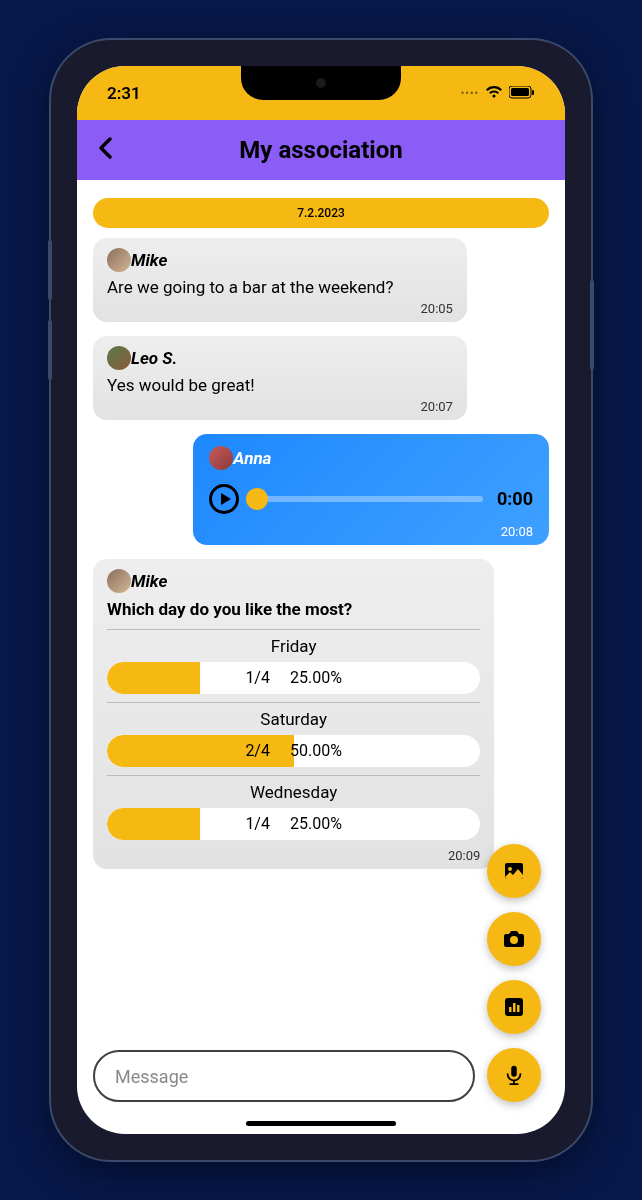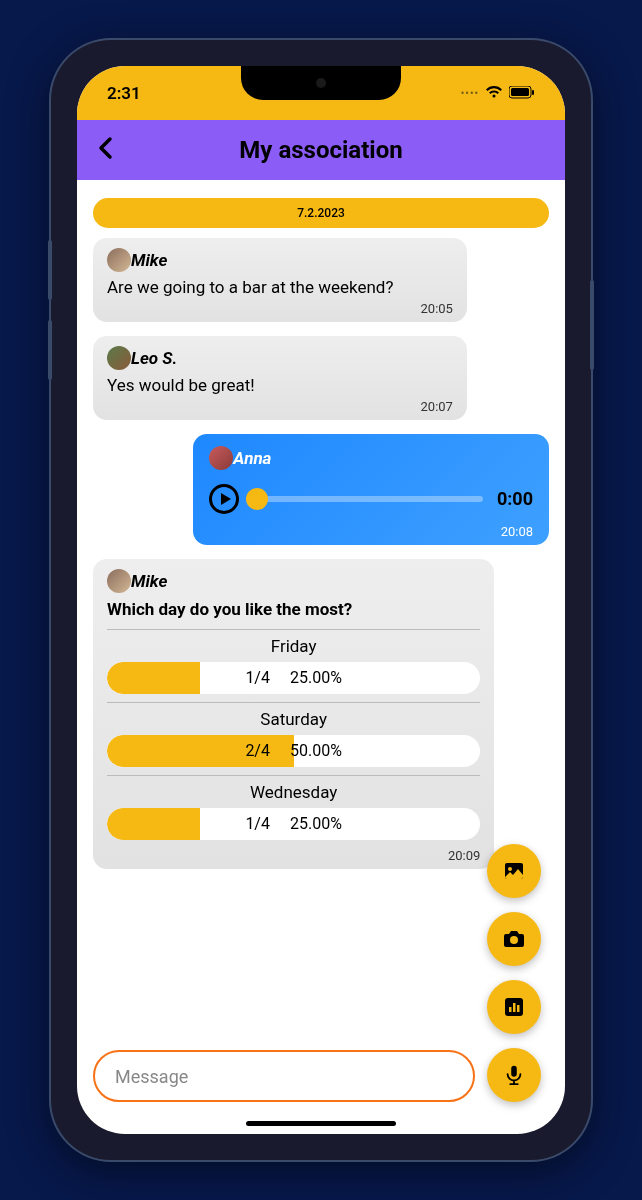--- a/index.html
+++ b/index.html
@@ -203,21 +203,21 @@
   justify-content: center;
   cursor: pointer;
   box-shadow: 0 3px 8px rgba(0,0,0,.25);
 }
 .input-bar {
   position: absolute;
   bottom: 32px;
   left: 16px;
   right: 90px;
   height: 52px;
-  border: 2px solid #f97316;
+  border: 2px solid #404040;
   border-radius: 26px;
   display: flex;
   align-items: center;
   padding: 0 20px;
   font-size: 18px;
   color: #888;
   background: #fff;
   text-align: center;
 }
 .mic-fab {

